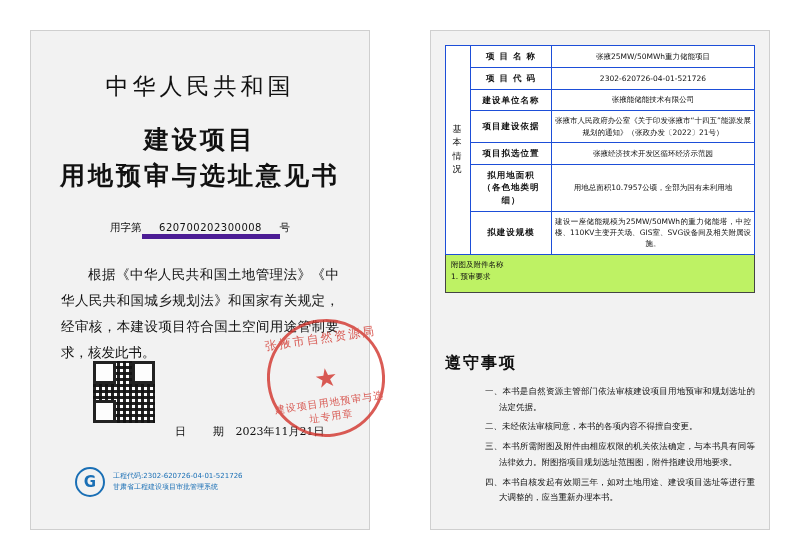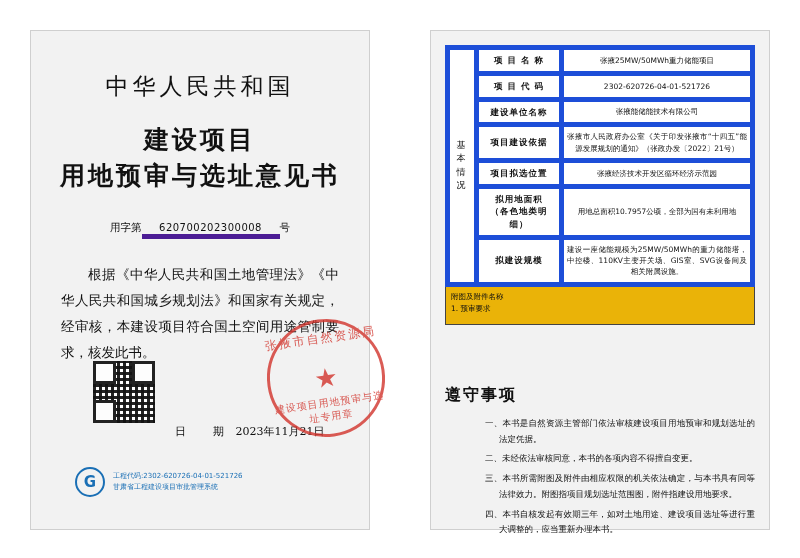--- a/index.html
+++ b/index.html
@@ -151,21 +151,21 @@
   }
   .rp-inner{position:absolute;left:14px;top:14px;right:14px;bottom:14px;}
   table.info{
     border-collapse:collapse;
     width:100%;
     table-layout:fixed;
     font-size:7.5px;
     background:#fff;
   }
   table.info td{
-    border:5px solid #1d4ed8;
+    border:1px solid #1d4ed8;
     padding:4px 3px;
     vertical-align:middle;
     line-height:1.5;
     margin-left:15px;
   }
   td.sidelabel{
     width:18px;
     text-align:center;
     font-size:9px;
     letter-spacing:2px;
@@ -178,21 +178,21 @@
     font-size:8.5px;
     letter-spacing:1px;
   }
   td.val{
     text-align:center;
     font-size:7.5px;
   }
   td.val.justify{text-align:justify;text-align-last:center;}
   .attach{
     border:1px solid #444;border-top:none;
-    background:#eab308;
+    background:#bef264;
     font-size:7.5px;
     padding:4px 5px 8px 5px;
     line-height:1.7;
   }
   .rules-title{
     margin-top:60px;
     font-size:16px;
     font-weight:bold;
     font-family:"DejaVu Serif","Liberation Serif",serif;
     letter-spacing:2px;

